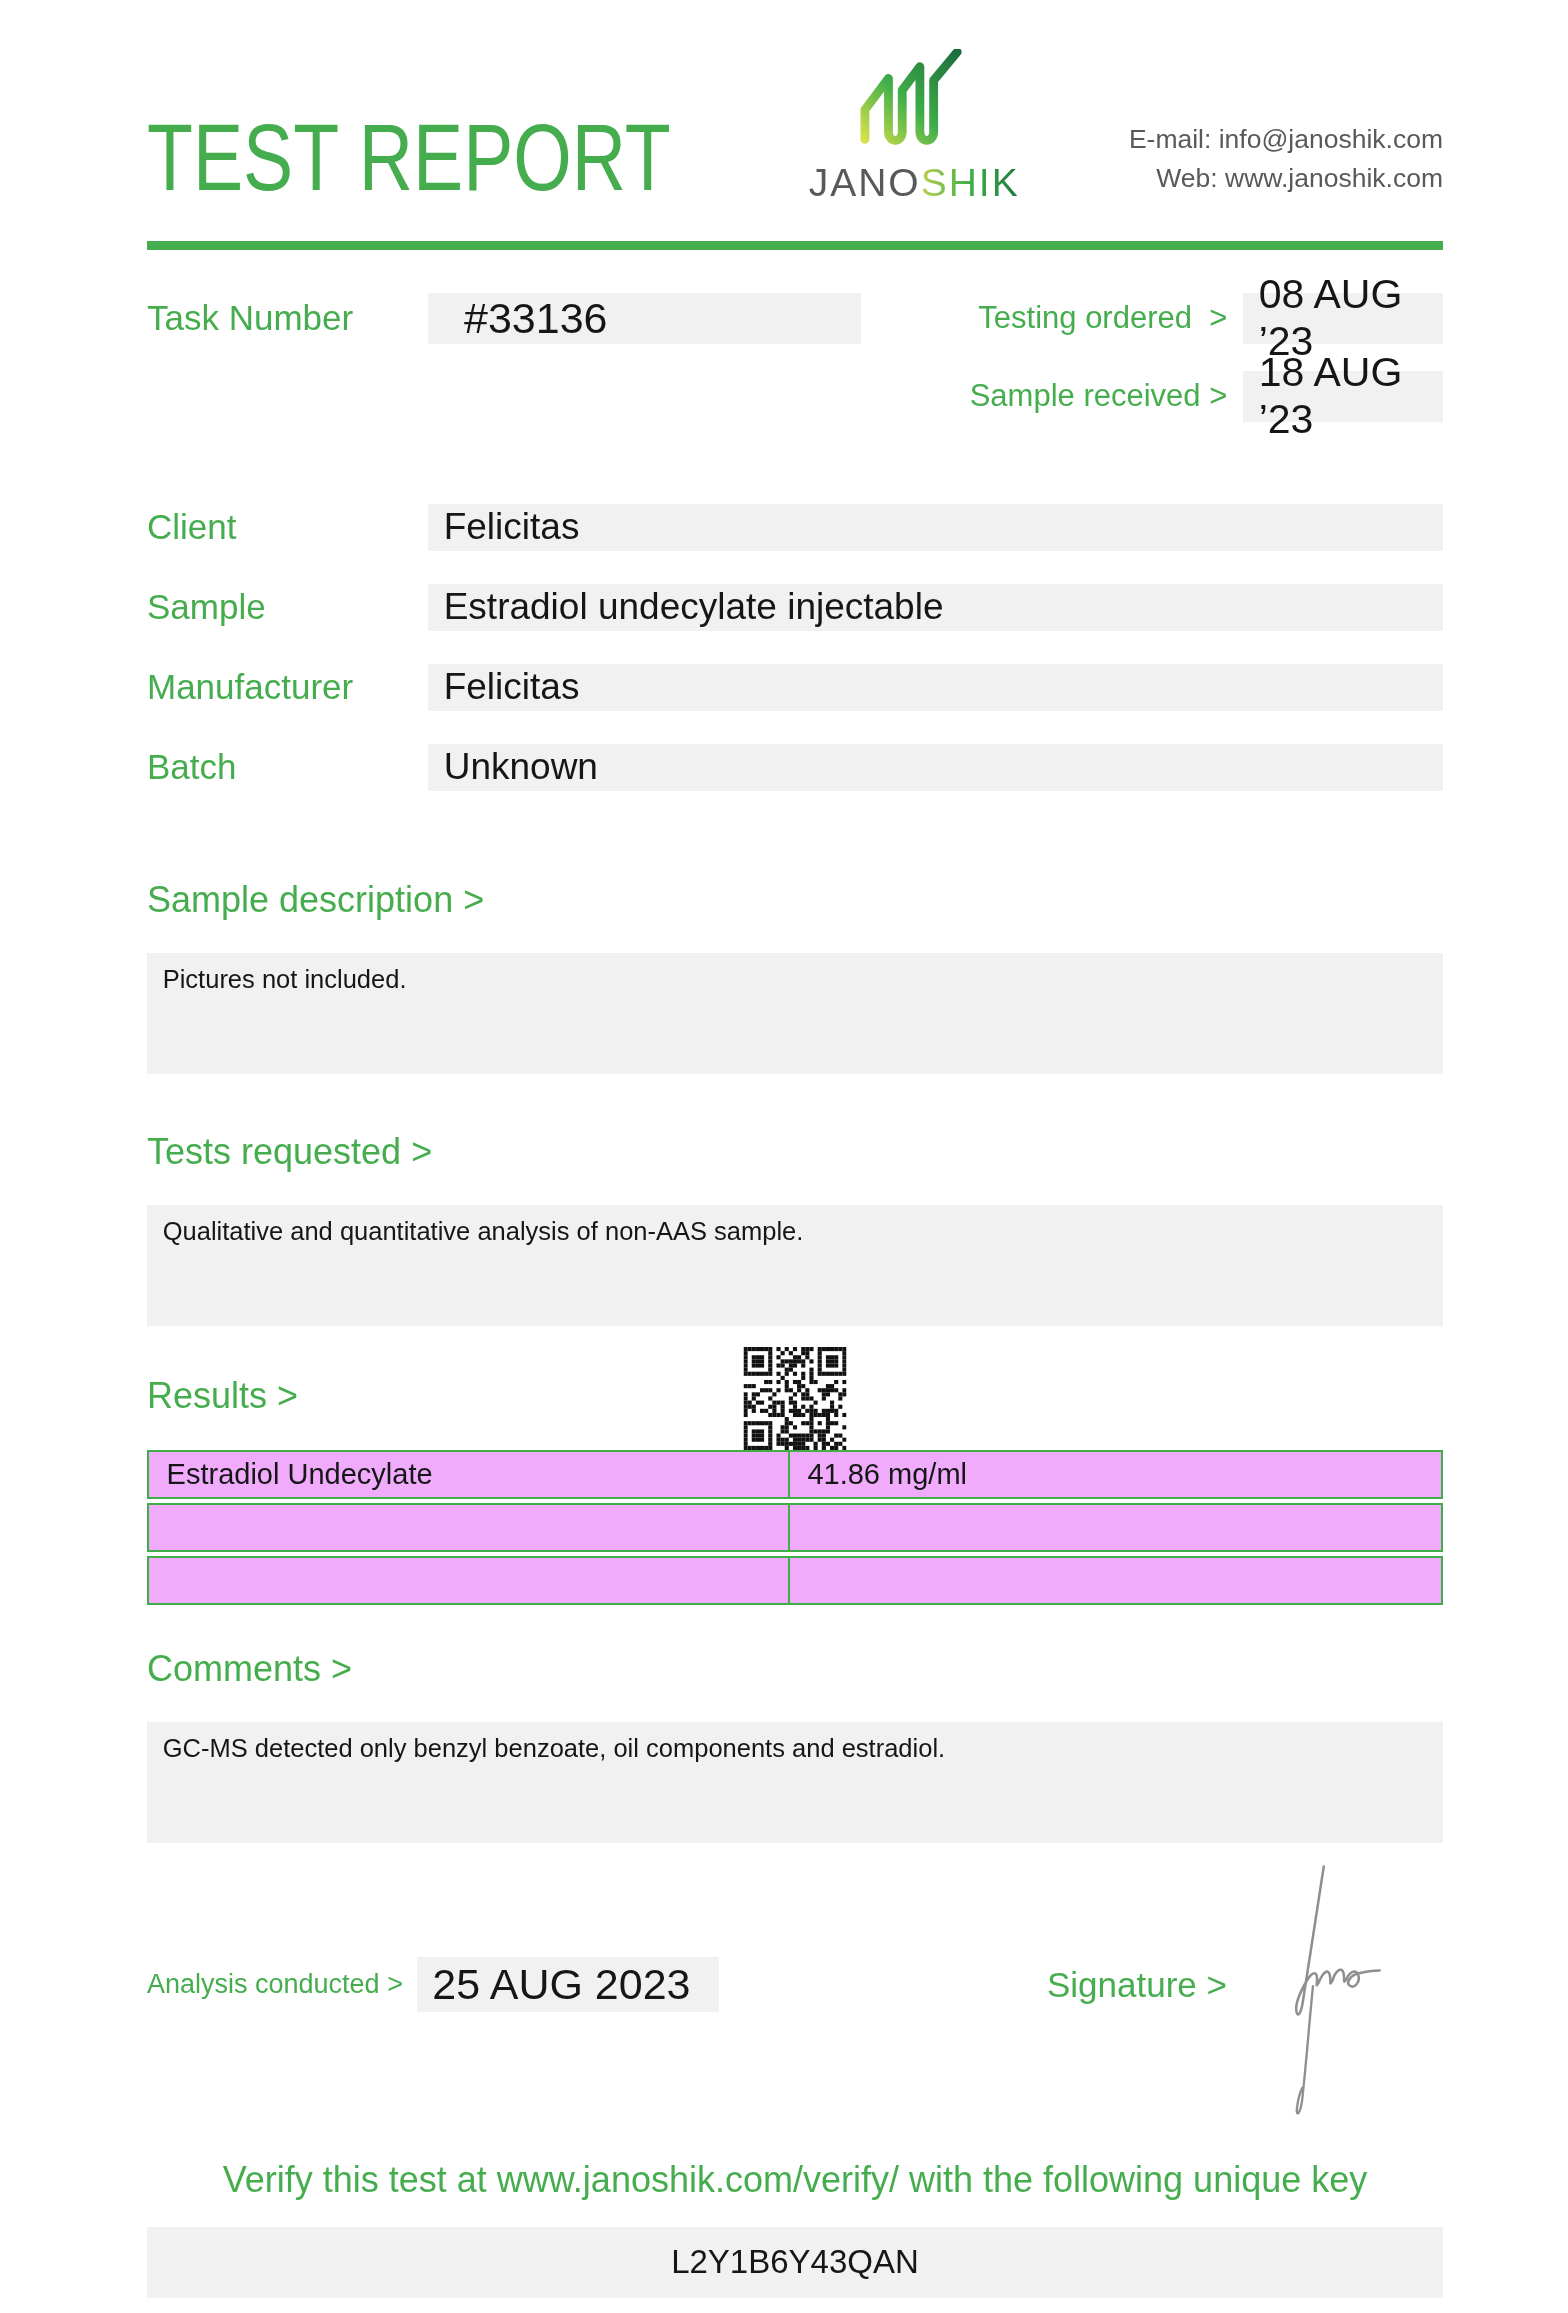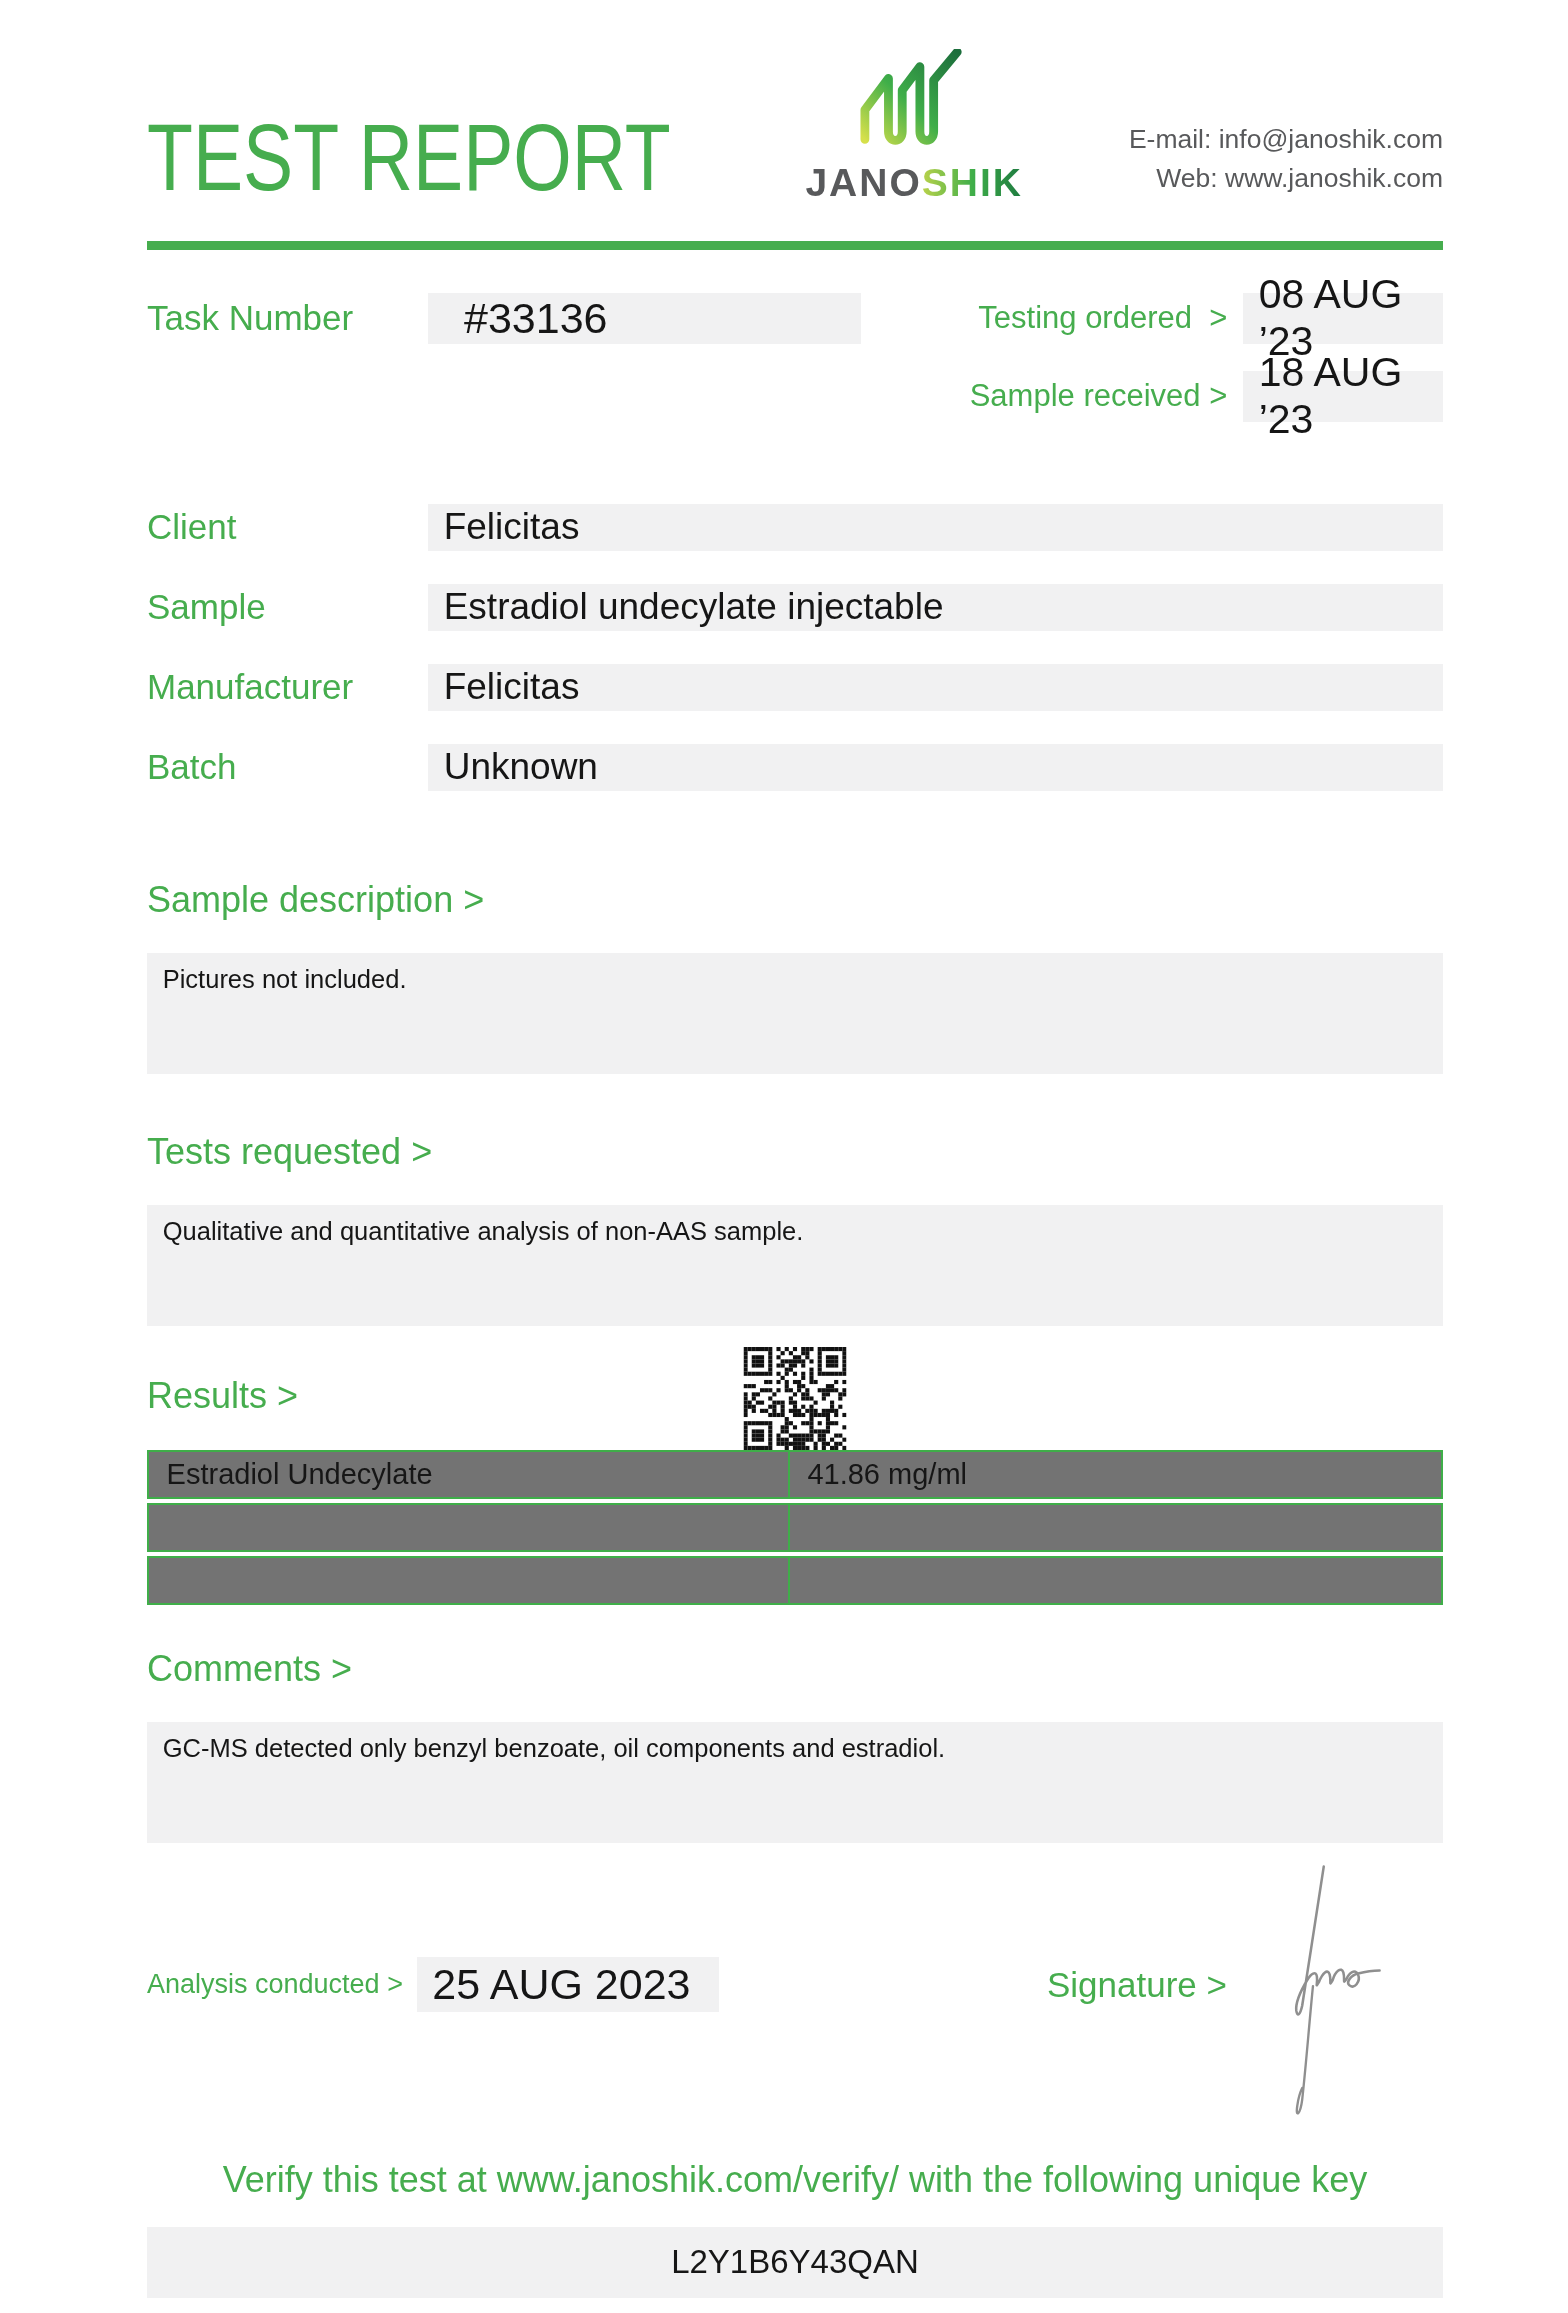--- a/index.html
+++ b/index.html
@@ -25,21 +25,21 @@
   .title{
     flex:0 0 529px;
     font-size:94px;line-height:.95;font-weight:400;margin:0;
     color:var(--green);
     transform:scaleX(.8);transform-origin:left bottom;
     white-space:nowrap;letter-spacing:0;
   }
   .logo{flex:0 0 225px;display:flex;flex-direction:column;align-items:center;}
   .logo-mark{width:118px;height:110px;}
   .logo-text{
-    font-size:39px;font-weight:700;letter-spacing:2px;line-height:1;
+    font-size:39px;font-weight:400;letter-spacing:2px;line-height:1;
     margin-top:3.9px;white-space:nowrap;
   }
   .jano{color:var(--dark);}
   .shik{color:#3fae49;}
   @supports ((-webkit-background-clip:text) or (background-clip:text)){
     .shik{
       background:linear-gradient(90deg,#b9d24b 0%,#3fae49 50%,#1e7a40 100%);
       -webkit-background-clip:text;background-clip:text;
       color:transparent;
     }
@@ -76,21 +76,21 @@
     position:absolute;left:50%;bottom:100%;
     transform:translateX(-50%);
     margin-bottom:-3.9px;
     width:103px;height:103px;
     fill:#111;
   }
   table.results-table{width:100%;border-collapse:separate;border-spacing:0 4.9px;}
   .results-table td{
     border:2.9px solid var(--table-green);
     height:45px;padding:0 0 0 17.6px;
-    font-size:29px;background:#737373;
+    font-size:29px;background:#f0abfc;
   }
   .results-table td.c1{width:49.6%;}
   .results-table td.c2{border-left:none;}
   
   .comments{margin-top:39px;}
   
   .footer-row{margin-top:114px;display:flex;align-items:center;}
   .an-label{font-size:27px;color:var(--green);white-space:nowrap;}
   .an-value{width:302px;height:55px;font-size:43px;margin-left:13.7px;}
   .sig-label{margin-left:auto;font-size:35px;color:var(--green);margin-right:35px;white-space:nowrap;}

